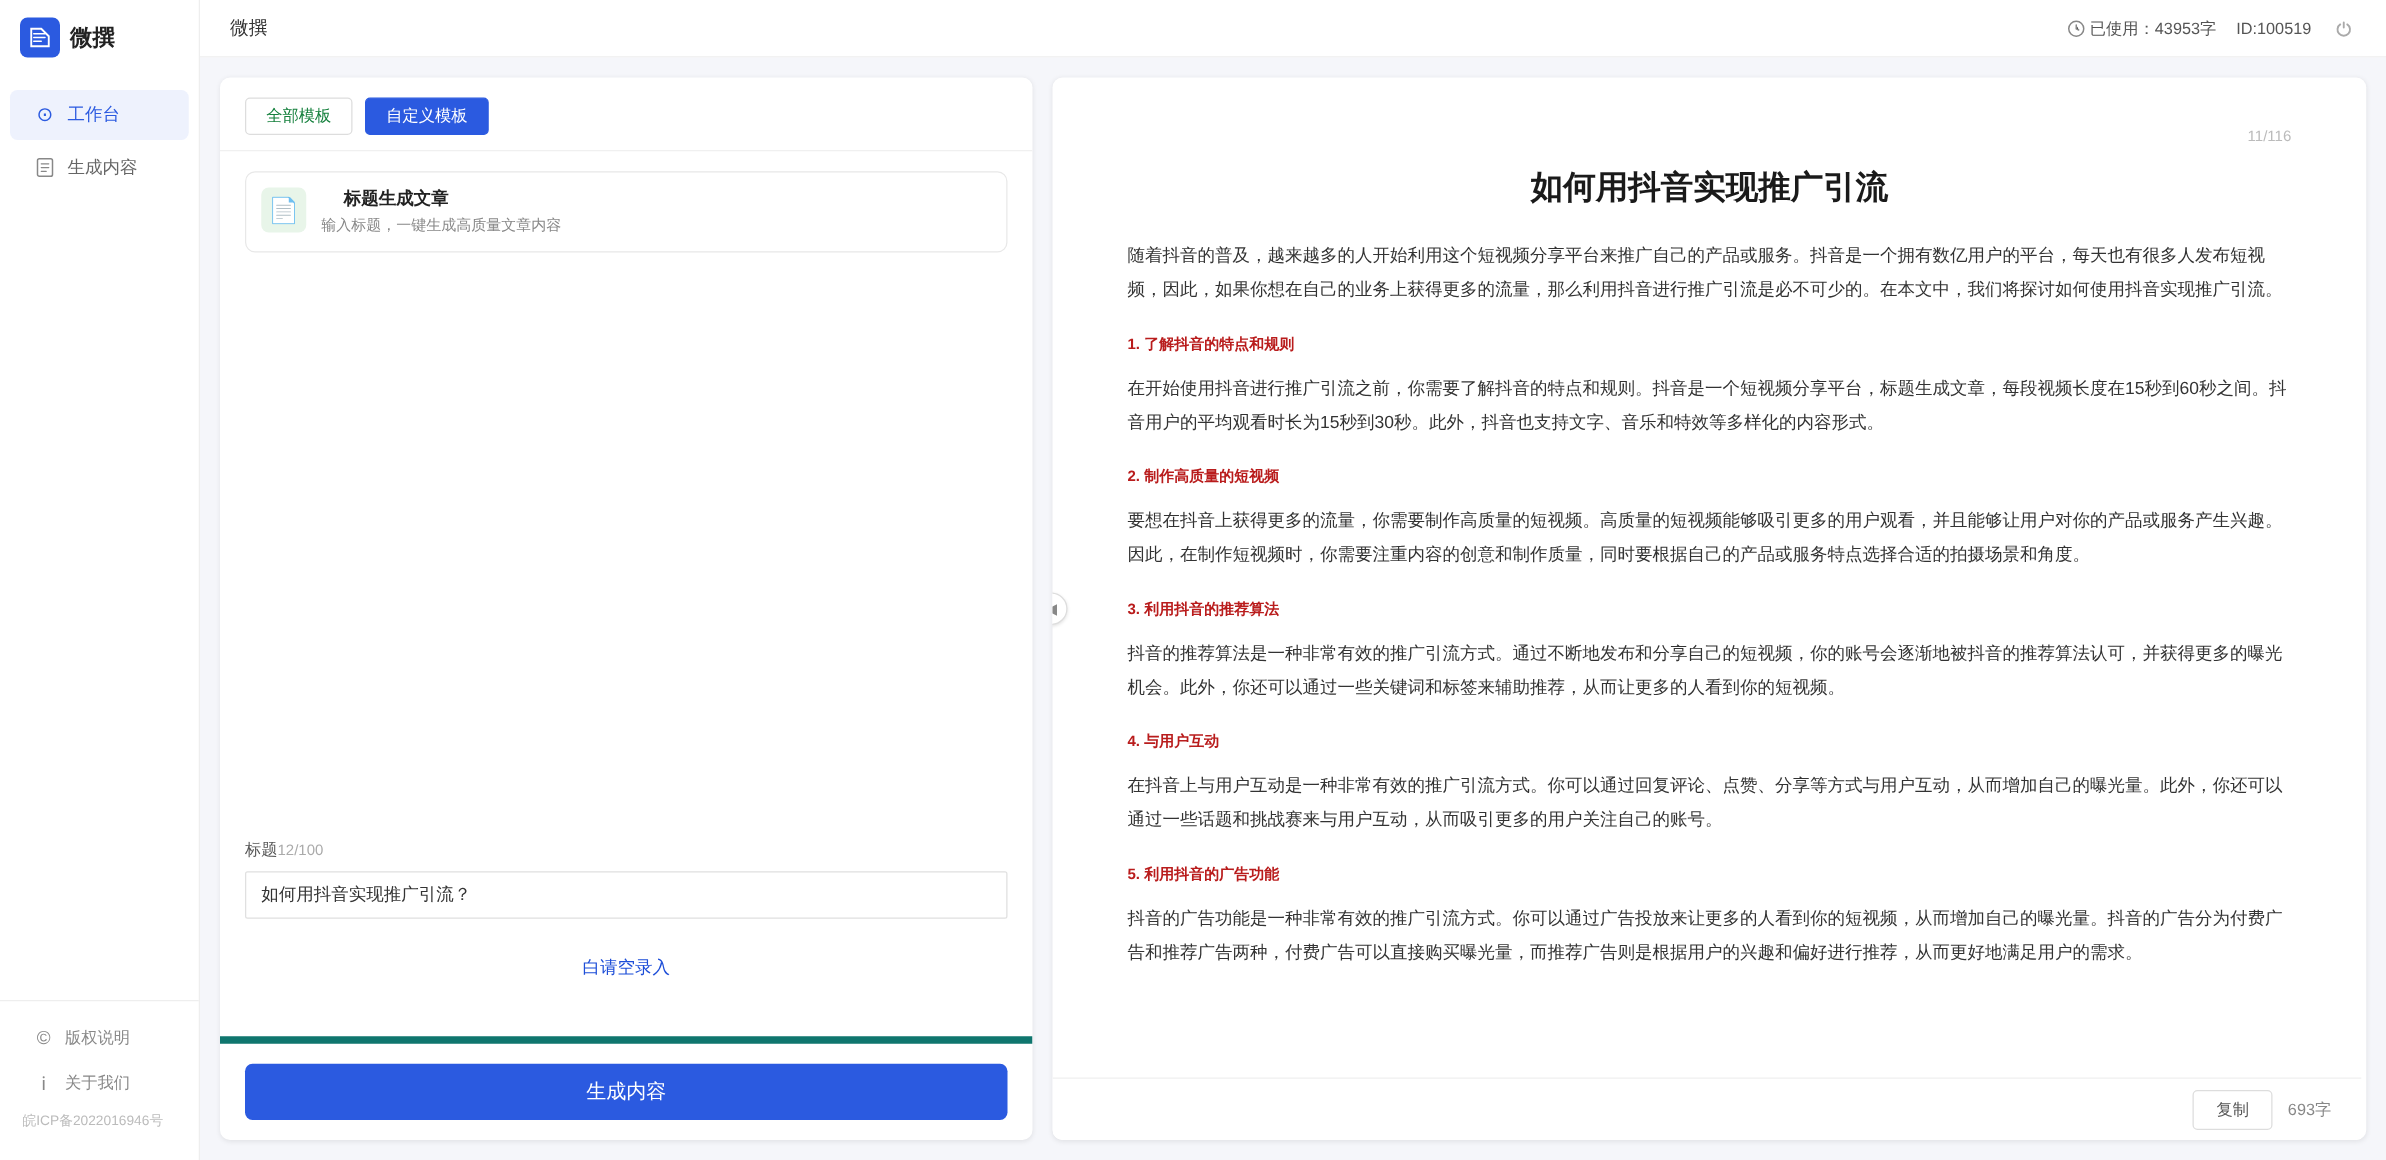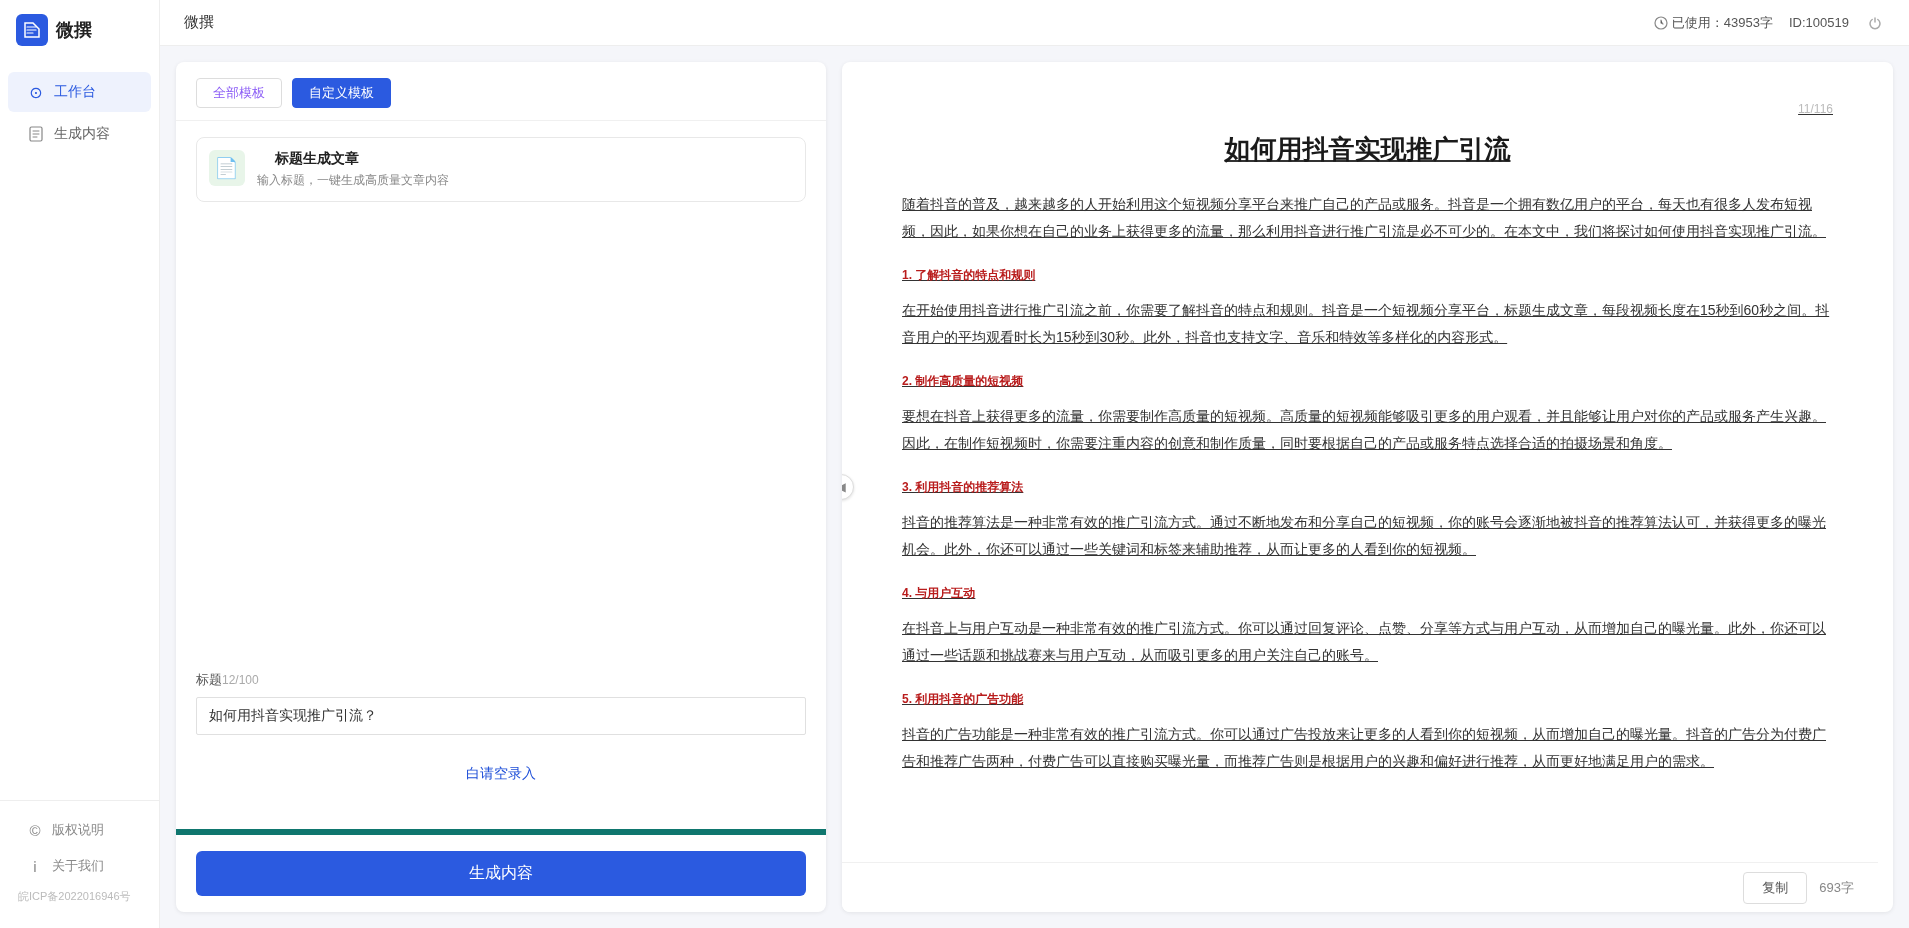--- a/index.html
+++ b/index.html
@@ -165,21 +165,21 @@
       align-items: center;
       gap: 10px;
     }
     .tab-btn {
       padding: 5px 16px;
       border-radius: 4px;
       border: 1px solid #ddd;
       cursor: pointer;
       font-size: 13px;
       background: #fff;
-      color: #8b5cf6;
+      color: #15803d;
     }
     .tab-btn.active {
       background: #2b5ae0;
       color: #fff;
       border-color: #2b5ae0;
     }
 
     .left-panel-body {
       flex: 1;
       overflow-y: auto;
@@ -278,21 +278,20 @@
       box-shadow: 0 1px 4px rgba(0,0,0,0.08);
       display: flex;
       flex-direction: column;
       overflow: hidden;
       position: relative;
     }
     .right-panel-inner {
       flex: 1;
       overflow-y: auto;
       padding: 40px 60px 80px;
-      text-decoration: underline;
     }
     .article-page-num {
       text-align: right;
       font-size: 12px;
       color: #bbb;
       margin-bottom: 16px;
     }
     .article-title {
       text-align: center;
       font-size: 26px;
@@ -333,21 +332,21 @@
       font-size: 12px;
       color: #888;
       box-shadow: 0 1px 3px rgba(0,0,0,0.12);
       z-index: 10;
     }
 
     .right-panel-footer {
       position: absolute;
       bottom: 0;
       left: 0;
-      right: 15px;
+      right: 4px;
       height: 50px;
       background: #fff;
       border-top: 1px solid #f0f0f0;
       display: flex;
       align-items: center;
       justify-content: flex-end;
       padding: 0 24px;
       gap: 12px;
     }
     .copy-btn {

